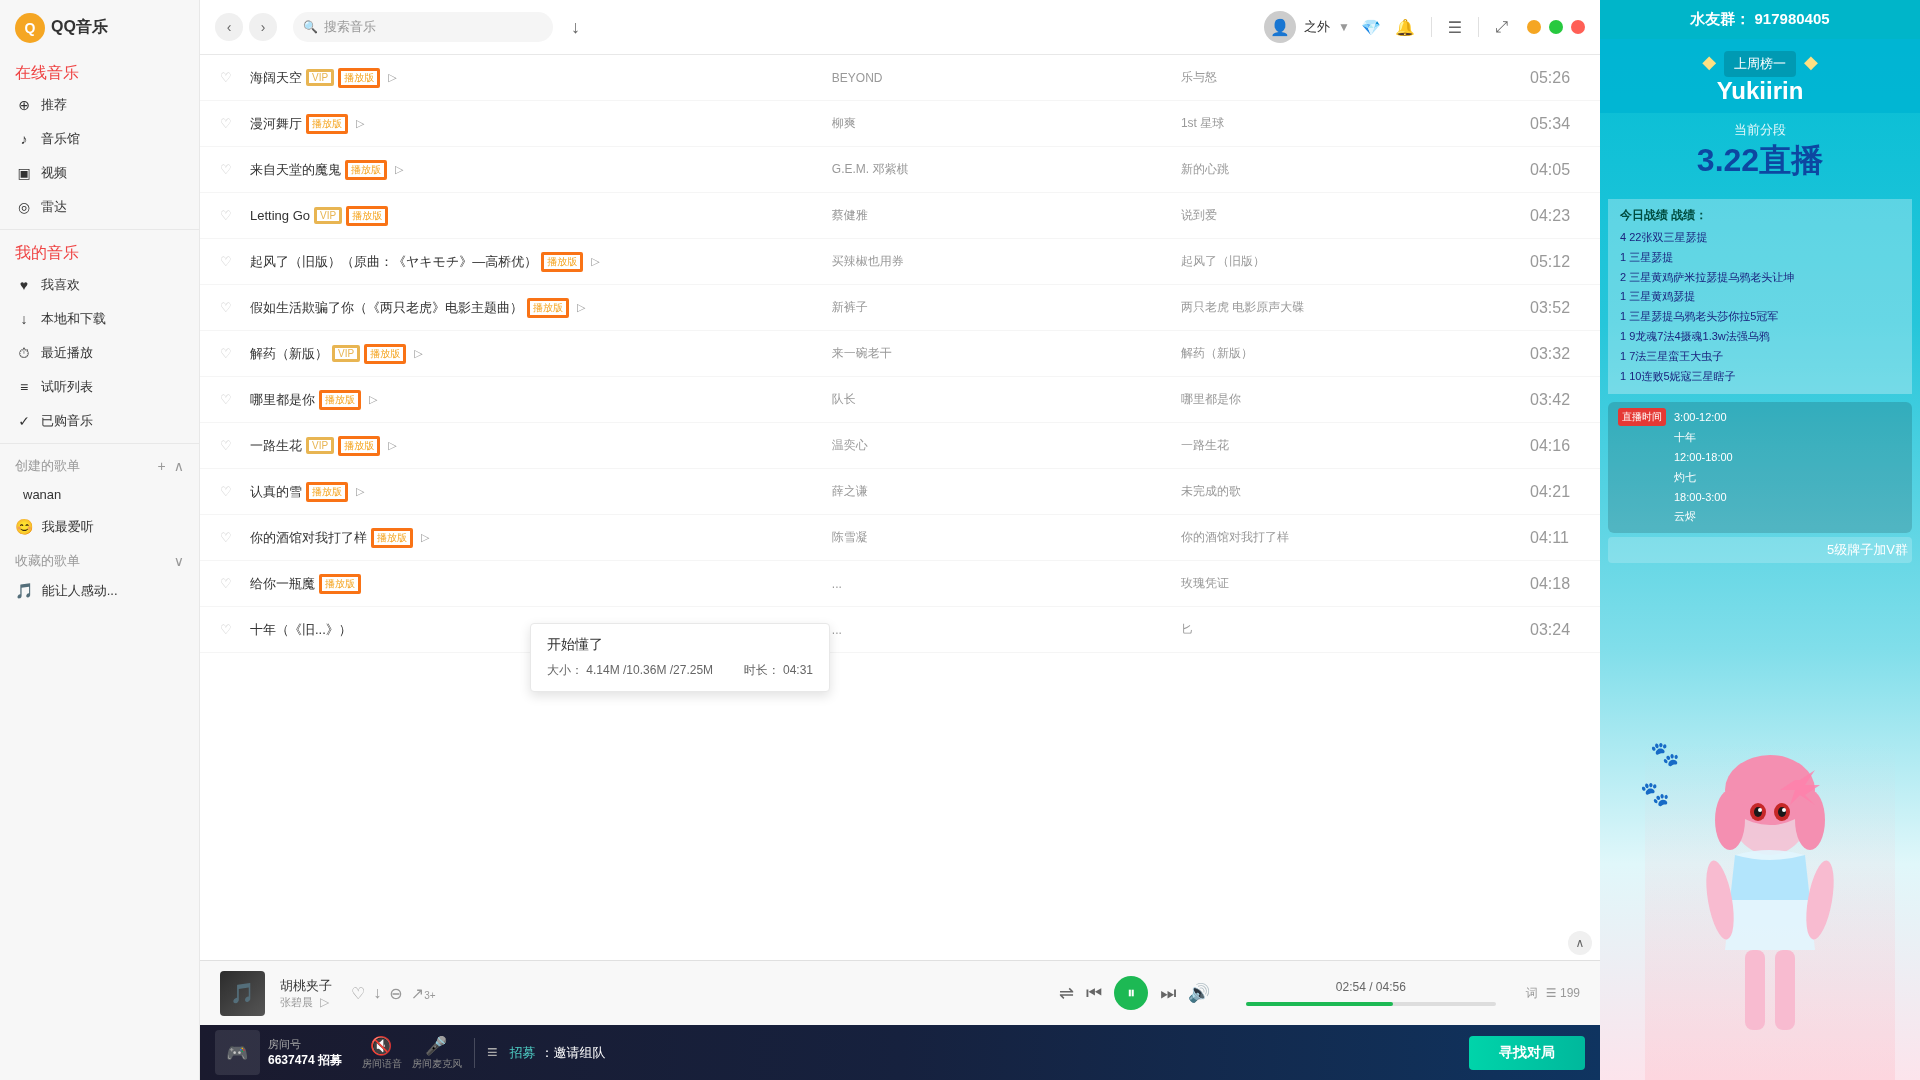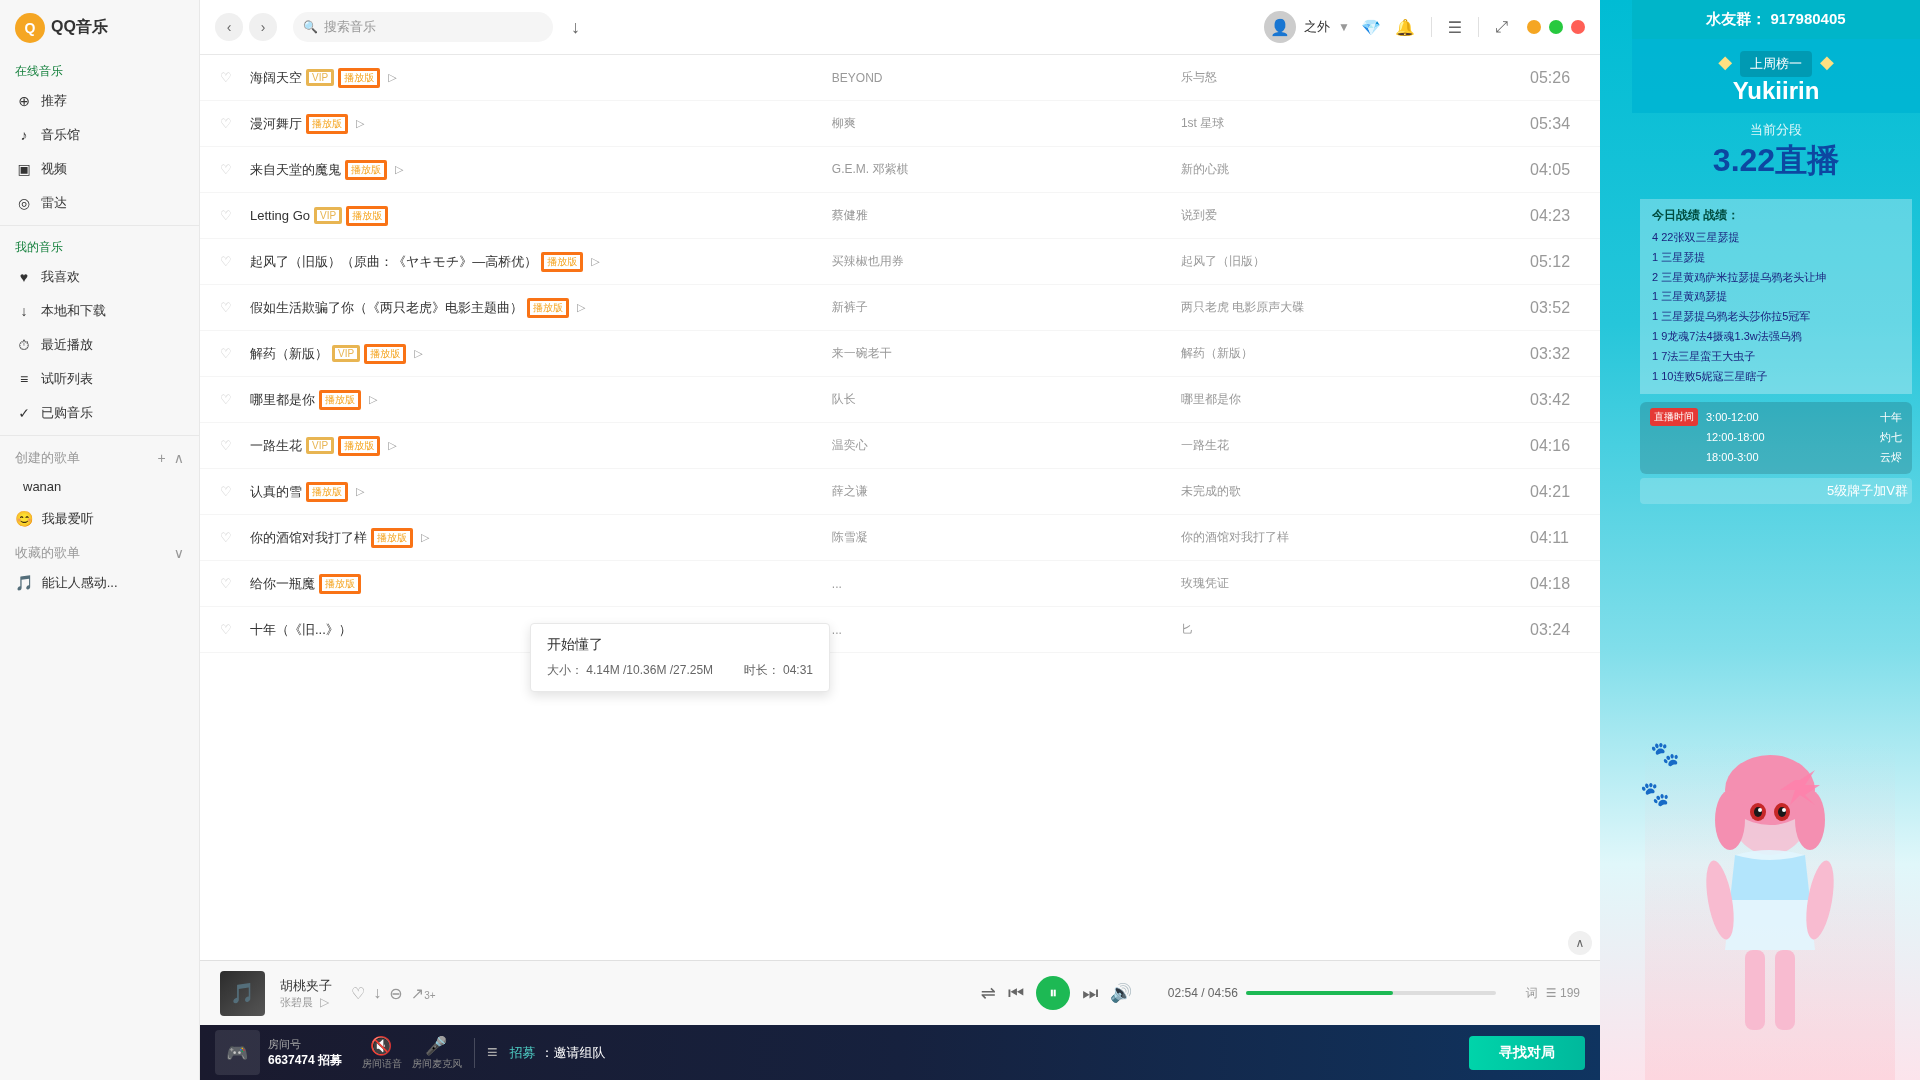--- a/index.html
+++ b/index.html
@@ -25,21 +25,21 @@
       width: 30px; height: 30px;
       background: #f5a623;
       border-radius: 50%;
       display: flex; align-items: center; justify-content: center;
       color: white; font-size: 14px; font-weight: bold;
       margin-right: 6px;
     }
     .logo-text { font-size: 16px; font-weight: bold; color: #333; }
 
     .sidebar-section-title {
-      font-size: 12px; color: #15803d;
+      font-size: 16px; color: #ef4444;
       padding: 8px 15px 4px;
     }
     .sidebar-item {
       display: flex; align-items: center;
       padding: 8px 15px;
       cursor: pointer;
       font-size: 13px;
       color: #333;
     }
     .sidebar-item-icon {
@@ -267,21 +267,21 @@
     .ctrl-btn { font-size: 18px; color: #666; cursor: pointer; }
     .ctrl-btn.play {
       width: 34px; height: 34px;
       background: #1db954;
       border-radius: 50%;
       display: flex; align-items: center; justify-content: center;
       color: white;
       font-size: 16px;
     }
     .player-progress {
-      display: flex; align-items: center; gap: 8px; margin-left: 20px;
+      display: flex; align-items: center; gap: 8px; margin-left: 20px; flex-direction: column;
     }
     .progress-time { font-size: 12px; color: #666; white-space: nowrap; }
     .progress-bar-container {
       width: 250px;
       height: 4px;
       background: #ddd;
       border-radius: 2px;
       cursor: pointer;
     }
     .progress-bar-fill {
@@ -346,21 +346,20 @@
     }
 
     
     #right-panel {
       width: 320px;
       min-width: 320px;
       background: linear-gradient(180deg, #00bcd4 0%, #26c6da 30%, #80deea 60%, #e0f7fa 80%, #fce4ec 100%);
       height: 100%;
       position: relative;
       overflow: hidden;
-      padding-left: 32px;
     }
     .right-header {
       background: rgba(0, 180, 200, 0.9);
       padding: 10px 15px;
       text-align: center;
     }
     .right-header-group {
       font-size: 15px;
       font-weight: bold;
       color: #fff;
@@ -409,21 +408,21 @@
     }
     .right-time-label {
       background: #e53935;
       color: #fff;
       font-size: 10px;
       border-radius: 3px;
       padding: 2px 4px;
       white-space: nowrap;
     }
     .right-time-slots { flex: 1; }
-    .right-time-slot { display: flex; justify-content: space-between; font-size: 11px; color: #fff; line-height: 1.8; }
+    .right-time-slot { display: flex; justify-content: space-between; font-size: 11px; color: #fff; line-height: 1.8; flex-direction: column; }
     .right-vip-text {
       text-align: right;
       font-size: 13px;
       color: #fff;
       background: rgba(255,255,255,0.2);
       margin: 4px 8px;
       padding: 4px;
       border-radius: 4px;
     }
     .right-anime-area {

